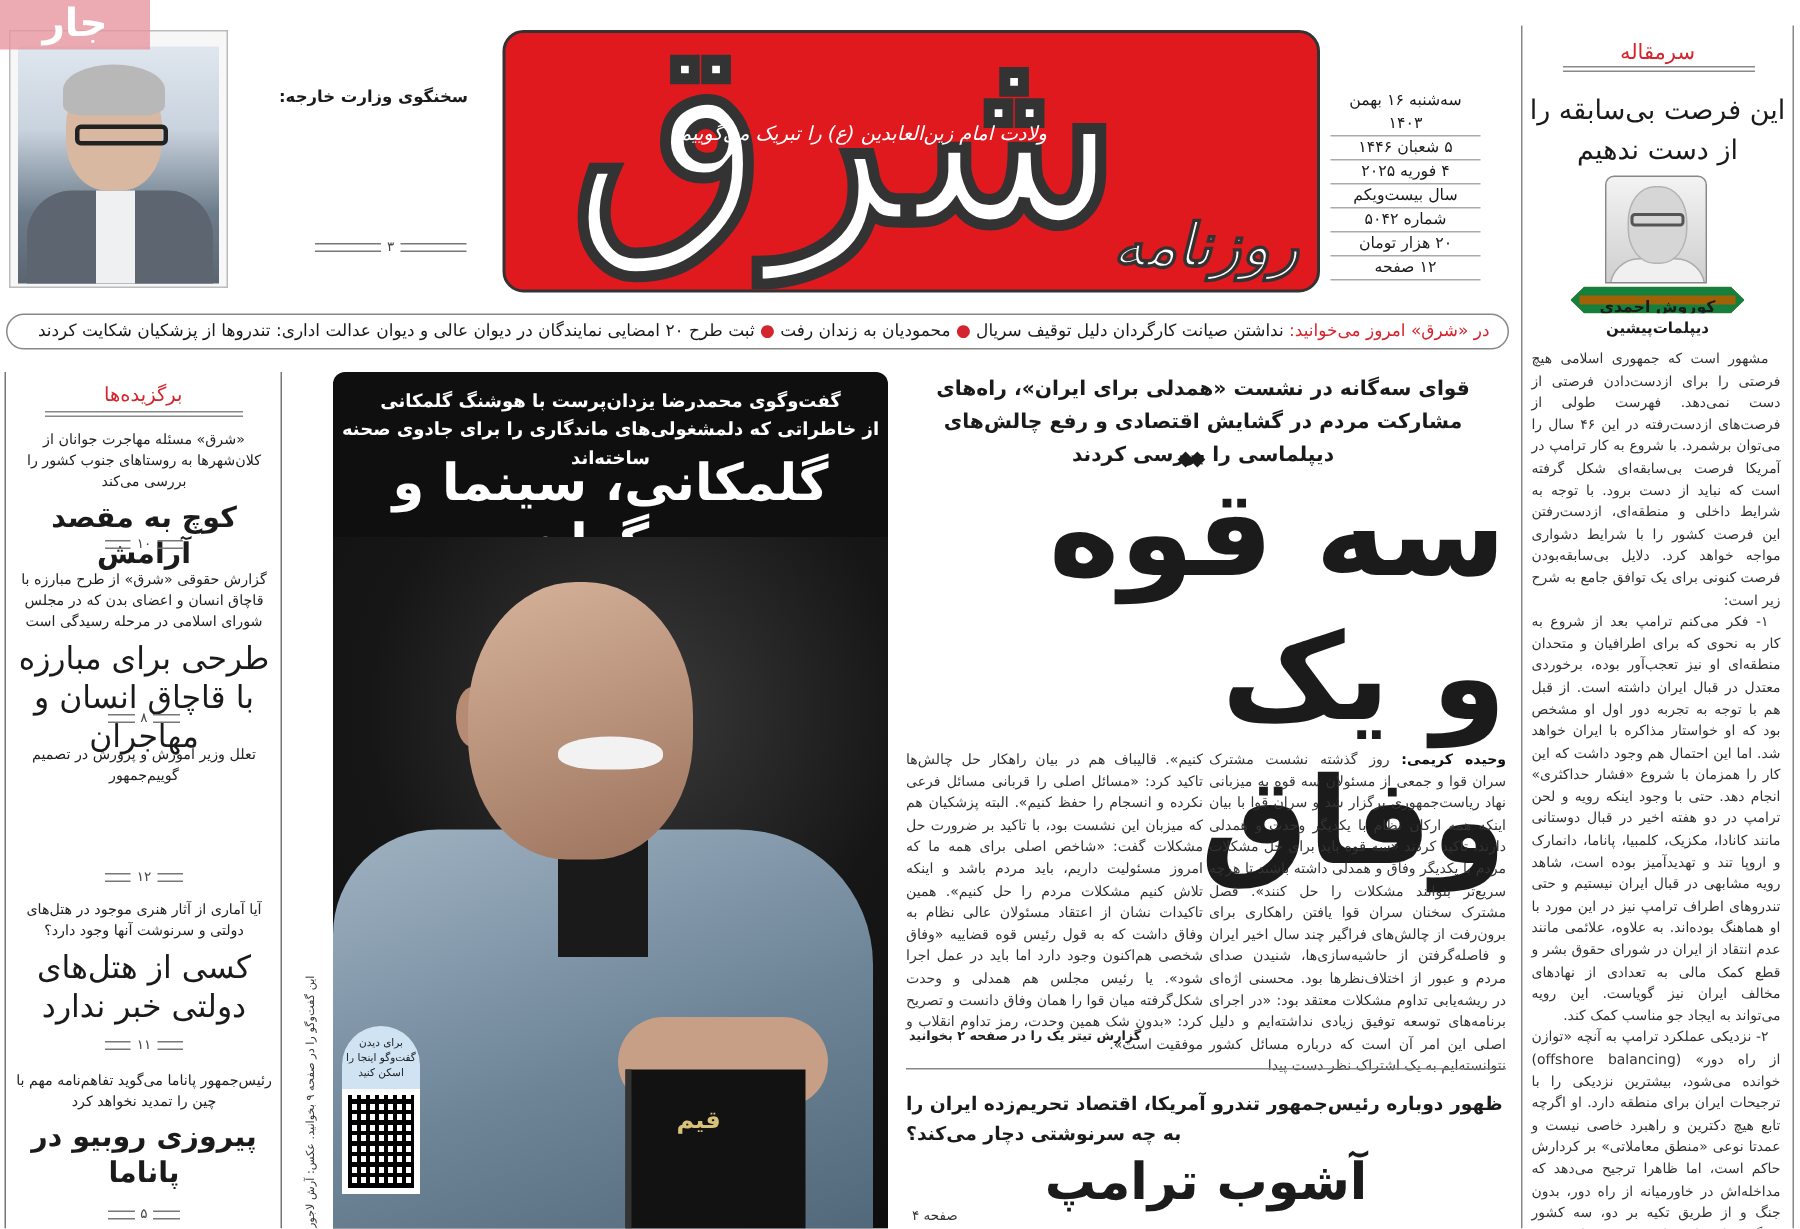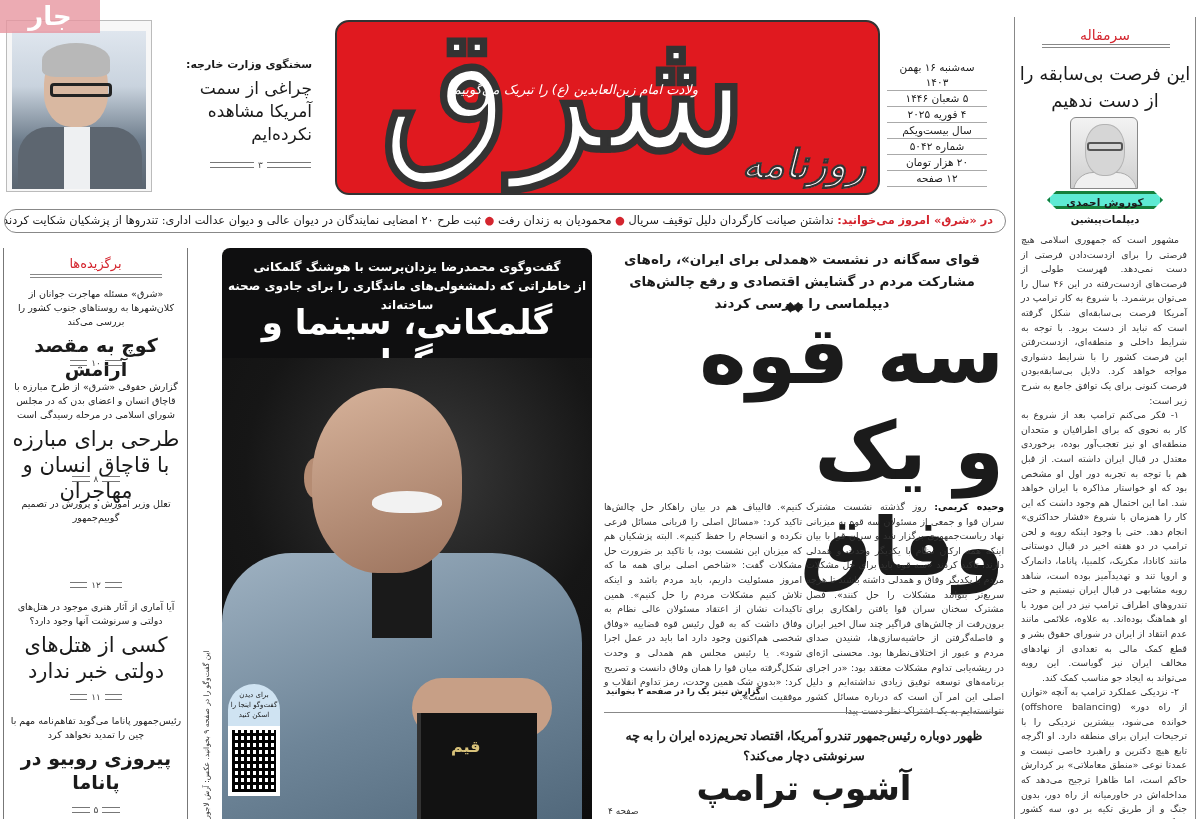--- a/index.html
+++ b/index.html
@@ -36,28 +36,28 @@
 
   
   .ed-frame { left: 1014px; top: 17px; width: 182px; height: 802px; border-left: 1px solid #888; border-right: 1px solid #888; }
   .ed-label { left: 1014px; top: 27px; width: 182px; text-align: center; color: #d4252e; font-size: 14px; }
   .ed-label-bar { left: 1042px; top: 44px; width: 128px; height: 4px; border-top: 1px solid #888; border-bottom: 1px solid #888; }
   .ed-title { left: 1014px; top: 60px; width: 182px; text-align: center; font-size: 18px; line-height: 27px; }
   .ed-photo { left: 1070px; top: 117px; width: 68px; height: 72px; border: 1px solid #888; border-radius: 6px 6px 0 0; background: linear-gradient(180deg,#f3f3f3,#cfcfcf); overflow: hidden; }
   .ed-photo .h { position: absolute; left: 14px; top: 6px; width: 40px; height: 52px; border-radius: 45%; background: #d6d6d6; border: 1px solid #b3b3b3; }
   .ed-photo .g { position: absolute; left: 16px; top: 24px; width: 36px; height: 9px; border: 2px solid #555; border-radius: 3px; }
   .ed-photo .b { position: absolute; left: 2px; top: 54px; width: 64px; height: 30px; background: #f0f0f0; border-radius: 20px 20px 0 0; border: 1px solid #aaa; }
-  .ed-author { left: 1047px; top: 191px; width: 116px; height: 18px; background: #5eead4; border: 3px solid #15803d; font-size: 10.5px; line-height: 16px; text-align: center; font-weight: bold; clip-path: polygon(8% 0,92% 0,100% 50%,92% 100%,8% 100%,0 50%); }
+  .ed-author { left: 1047px; top: 191px; width: 116px; height: 18px; background: #a16207; border: 6px solid #15803d; font-size: 10.5px; line-height: 16px; text-align: center; font-weight: bold; clip-path: polygon(8% 0,92% 0,100% 50%,92% 100%,8% 100%,0 50%); }
   .ed-role { left: 1014px; top: 214px; width: 182px; text-align: center; font-size: 10px; font-weight: bold; }
   .ed-body { left: 1021px; top: 233px; width: 166px; font-size: 9.3px; line-height: 14.6px; text-align: justify; color: #333; }
   .ed-body p { margin-bottom: 0; text-indent: 8px; }
 
   
   .ticker { left: 4px; top: 209px; width: 1002px; height: 24px; border: 1px solid #888; border-radius: 12px; font-size: 11.3px; line-height: 22px; white-space: nowrap; overflow: hidden; padding: 0 12px; }
-  .ticker .lead { color: #d4252e; font-weight: bold; text-align: center; }
+  .ticker .lead { color: #d4252e; font-weight: normal; text-align: center; }
   .ticker .dot { color: #d4252e; }
 
   
   .picks-frame { left: 3px; top: 248px; width: 185px; height: 571px; border-left: 1px solid #777; border-right: 1px solid #777; }
   .picks-label { left: 3px; top: 256px; width: 185px; text-align: center; color: #d4252e; font-size: 13px; }
   .picks-label-bar { left: 30px; top: 274px; width: 132px; height: 4px; border-top: 1px solid #888; border-bottom: 1px solid #888; }
   .pick { position: absolute; left: 6px; width: 180px; text-align: center; }
   .pick .kicker { font-size: 9.5px; line-height: 14px; color: #222; }
   .pick .title { font-size: 19px; line-height: 24px; font-weight: bold; margin-top: 4px; }
   .pick .title.light { font-weight: normal; font-size: 21px; line-height: 26px; }
@@ -87,40 +87,39 @@
   
   .main-kicker { left: 600px; top: 248px; width: 404px; text-align: center; font-size: 13.5px; font-weight: bold; line-height: 22px; }
   .diamonds { left: 785px; top: 298px; color: #1b1b1b; font-size: 14px; letter-spacing: -3px; }
   .main-title { left: 600px; top: 308px; width: 404px; text-align: right; font-size: 80px; font-weight: bold; line-height: 96px; letter-spacing: -1px; }
   .lead-col { position: absolute; top: 500px; width: 198px; font-size: 9.4px; line-height: 14.6px; text-align: justify; color: #333; }
   .lead-col b { color: #111; }
   .lead-more { left: 606px; top: 686px; font-size: 8.5px; font-weight: bold; color: #222; }
 
   
   .trump-box { left: 604px; top: 712px; width: 400px; height: 107px; border-top: 1px solid #888; }
-  .trump-kicker { left: 604px; top: 726px; width: 400px; text-align: center; font-size: 12.5px; font-weight: bold; line-height: 20px; font-family: Liberation Serif, serif; }
+  .trump-kicker { left: 604px; top: 726px; width: 400px; text-align: left; font-size: 12.5px; font-weight: bold; line-height: 20px; }
   .trump-title { left: 604px; top: 768px; width: 400px; text-align: center; font-size: 34px; font-weight: bold; }
   .trump-page { left: 608px; top: 806px; font-size: 9px; color: #333; }
 </style>
 </head>
 <body>
 
 <div class="abs teaser-photo-frame">
   <div class="teaser-photo">
     <div class="suit"></div>
       <div class="shirt"></div>
     <div class="head"></div>
       <div class="hair"></div>
       <div class="glasses"></div>
   </div>
 </div>
 <div class="abs watermark rtl">جار</div>
 <div class="abs teaser-text rtl">
   <div class="teaser-kicker">سخنگوی وزارت خارجه:</div>
-  <div class="teaser-title">چراغی از سمت آمریکا مشاهده نکرده‌ایم</div>
 </div>
 <div class="abs page-ref teaser-ref">
   <span class="bar"></span>
     <span>۳</span>
     <span class="bar"></span>
 </div>
 
 <div class="abs masthead rtl">
   <div class="mast-logo">شرق</div>
   <div class="mast-slogan">ولادت امام زین‌العابدین (ع) را تبریک می‌گوییم</div>

